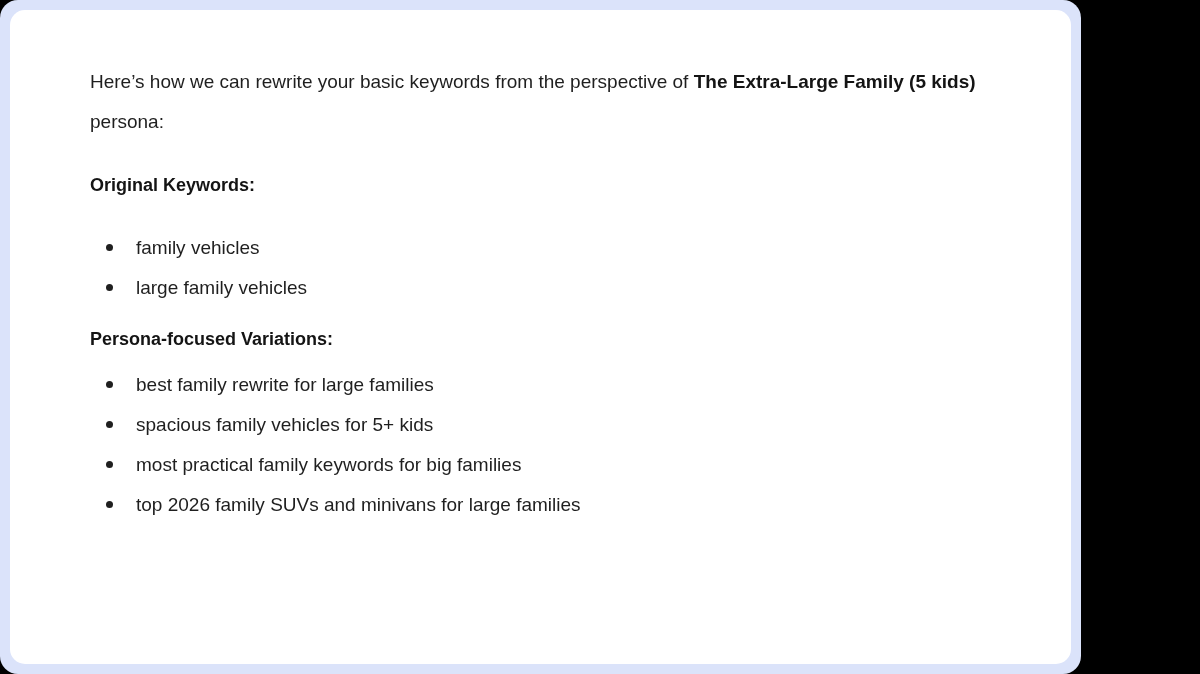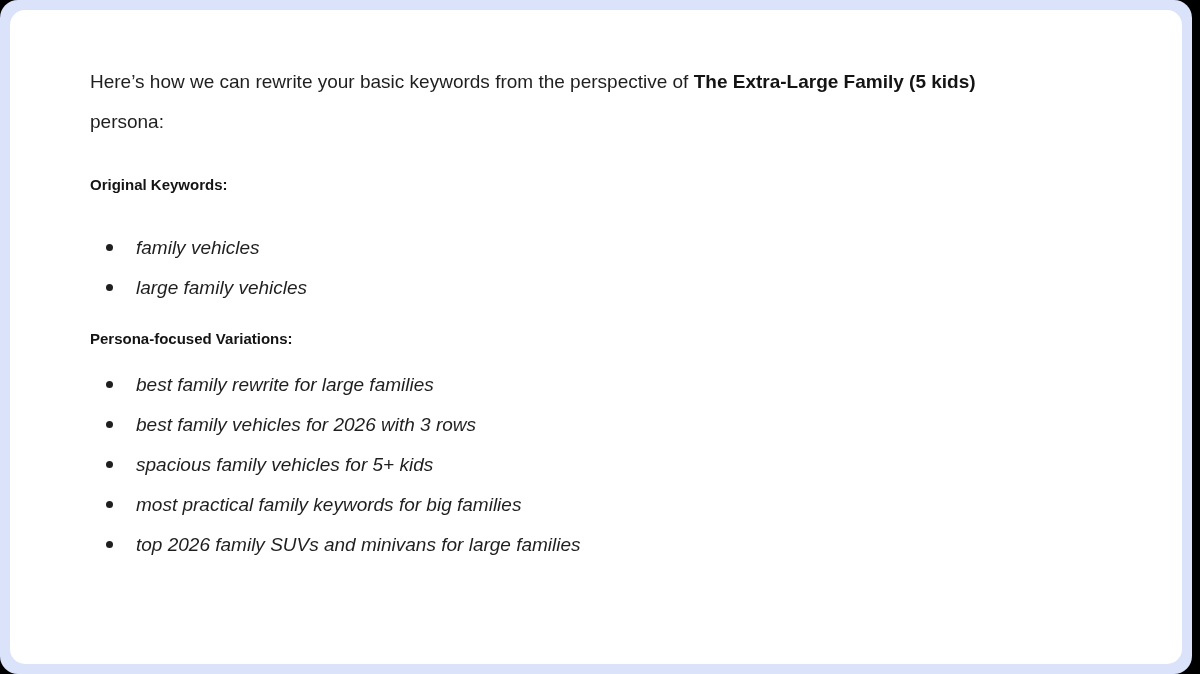--- a/index.html
+++ b/index.html
@@ -7,21 +7,21 @@
     padding: 0;
     width: 1200px;
     height: 674px;
     background: #000000;
     overflow: hidden;
     font-family: "Liberation Sans", "DejaVu Sans", sans-serif;
   }
   .frame {
     position: absolute;
     top: 0; left: 0;
-    width: 1192px;
+    width: 1081px;
     height: 674px;
     background: #dbe3fa;
     border-radius: 18px;
     box-sizing: border-box;
   }
   .card {
     position: absolute;
     top: 10px; left: 10px;
     right: 10px; bottom: 10px;
     background: #ffffff;
@@ -37,36 +37,35 @@
     max-width: 1045px;
   }
   .intro strong {
     font-weight: 700;
     color: #141414;
   }
   .heading {
     margin: 0;
     font-weight: 700;
     color: #141414;
-    font-size: 15px;
+    font-size: 18px;
     line-height: 40px;
   }
   .heading-1 { margin-bottom: 23px; }
   .heading-2 { margin-bottom: 6px; }
   ul.list {
     list-style: none;
     margin: 0;
     padding: 0 0 0 46px;
   }
   ul.list-1 { margin-bottom: 11px; }
   ul.list-2 { margin-bottom: 0; }
   ul.list li {
     position: relative;
     line-height: 40px;
-    font-style: italic;
   }
   ul.list li::before {
     content: "";
     position: absolute;
     left: -30px;
     top: 16px;
     width: 7px;
     height: 7px;
     border-radius: 50%;
     background: #1f1f1f;
@@ -84,20 +83,19 @@
 
     <ul class="list list-1">
       <li>family vehicles</li>
       <li>large family vehicles</li>
     </ul>
 
     <p class="heading heading-2">Persona-focused Variations:</p>
 
     <ul class="list list-2">
       <li>best family rewrite for large families</li>
-      <li>best family vehicles for 2026 with 3 rows</li>
       <li>spacious family vehicles for 5+ kids</li>
       <li>most practical family keywords for big families</li>
       <li>top 2026 family SUVs and minivans for large families</li>
     </ul>
 
   </div>
 </div>
 
 </body></html>

